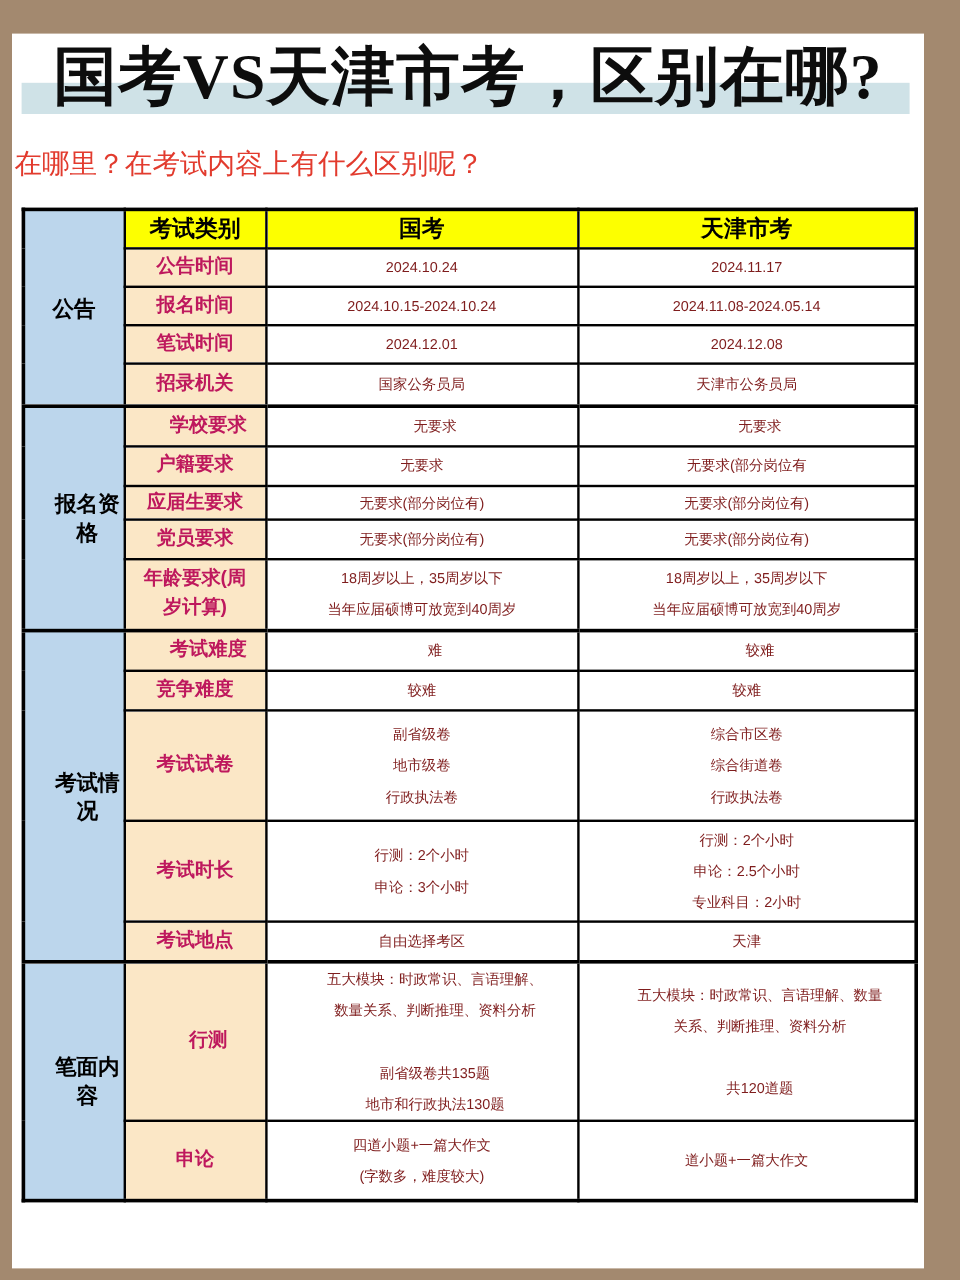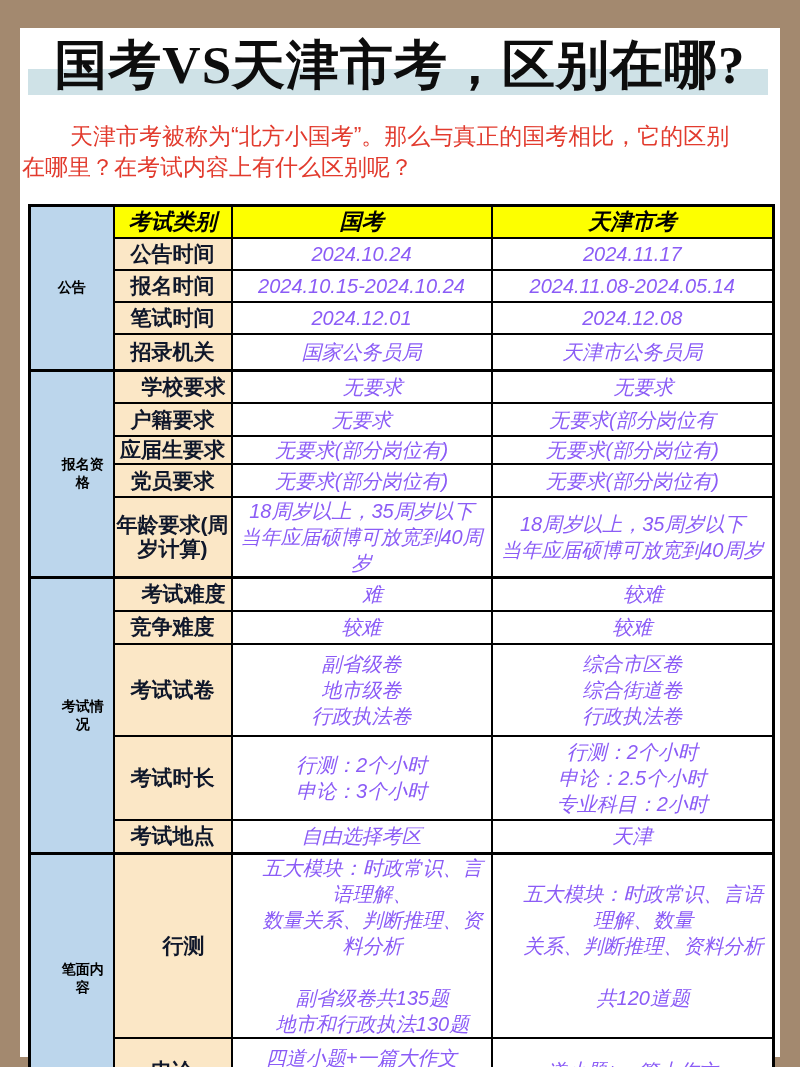--- a/index.html
+++ b/index.html
@@ -5,21 +5,21 @@
   html, body { margin: 0; padding: 0; }
   body {
     width: 800px; height: 1067px;
     position: relative;
     background: #a3896f;
     overflow: hidden;
     font-family: "Liberation Sans", "DejaVu Sans", sans-serif;
   }
   .page {
     position: absolute;
-    left: 20px; top: 28px;
+    left: 10px; top: 28px;
     width: 760px; height: 1029px;
     background: #ffffff;
   }
 
   
   .title-wrap {
     position: relative;
     margin-top: 5px;
     height: 70px;
     text-align: center;
@@ -68,57 +68,54 @@
     padding: 0 2px;
     box-sizing: border-box;
     white-space: pre-line;
     overflow: hidden;
   }
   tr.group-start td, tr.group-start th { border-top: 3px solid #000; padding-left: 24px; }
 
   .group-cell {
     background: #bcd6ec;
     font-weight: bold;
-    font-size: 14px;
+    font-size: 18px;
     color: #000;
   }
   .head-cell {
     background: #fdff00;
     font-weight: bold;
-    font-size: 22px;
+    font-size: 19px;
     color: #000;
-    font-style: italic;
   }
   .label-cell {
     background: #fbe7c6;
     font-weight: bold;
-    font-size: 21px;
-    color: #0f172a;
+    font-size: 16px;
+    color: #be185d;
     line-height: 24px;
   }
   .data-cell {
     background: #ffffff;
-    font-size: 20px;
-    color: #8b5cf6;
+    font-size: 12px;
+    color: #7f1d1d;
     line-height: 26px;
-    font-style: italic;
   }
 </style>
 </head>
 <body>
 
 <div class="page">
 
   <div class="title-wrap">
     <span class="title-highlight"></span>
     <h1 class="title-text">国考VS天津市考，区别在哪?</h1>
   </div>
 
   <p class="intro">
-    <span class="intro-line indent">天津市考被称为“北方小国考”。那么与真正的国考相比，它的区别</span>
     <span class="intro-line">在哪里？在考试内容上有什么区别呢？</span>
   </p>
 
   <table class="cmp">
     <colgroup>
       <col style="width:84px">
         <col style="width:118px">
         <col style="width:260px">
         <col style="width:282px">
     </colgroup>

